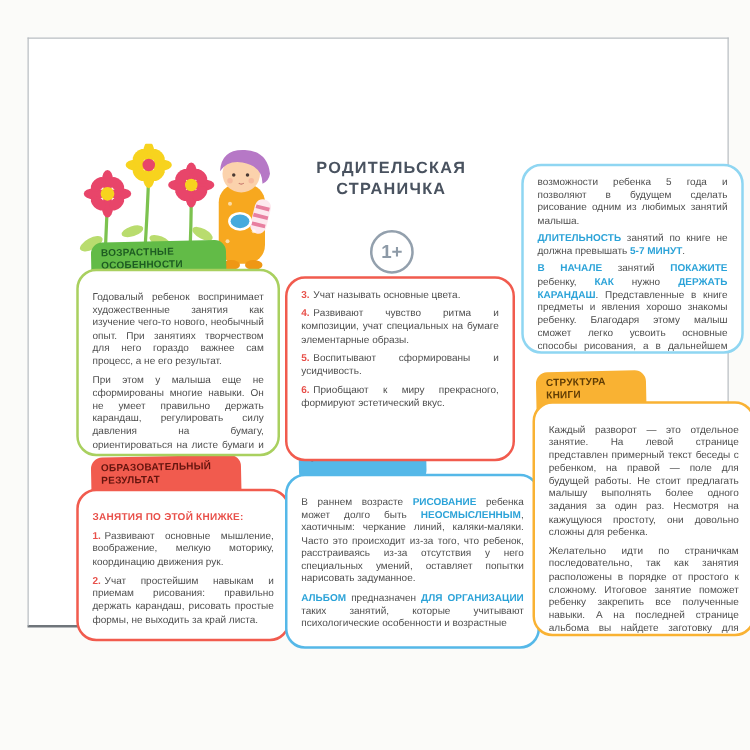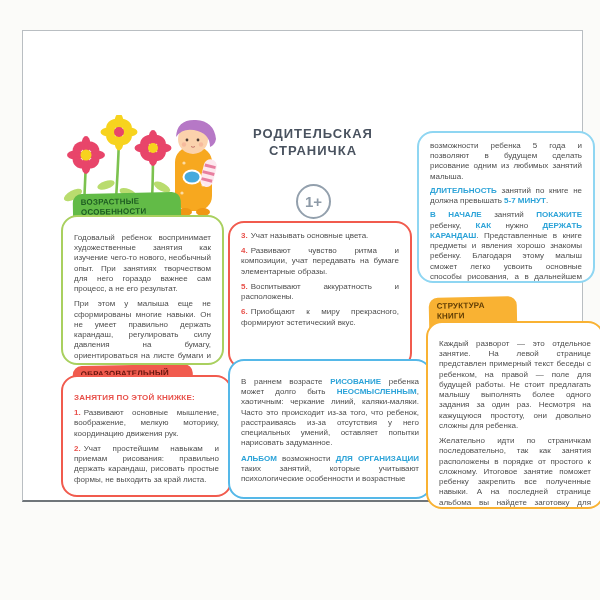--- a/index.html
+++ b/index.html
@@ -39,23 +39,23 @@
   .tab.blue{left:216px;top:316px;width:86px;background:var(--blue);color:#123a5e;}
   .tab.yellow{left:406px;top:266px;width:72px;background:var(--yellow);color:#5f3c04;}
   .box{
     position:absolute;z-index:2;box-sizing:border-box;background:#fff;
     border-radius:16px;border:2px solid;padding:8px 11px;
     font-size:8px;line-height:1.28;color:#4e4e4e;text-align:justify;overflow:hidden;
   }
   .box p{margin:0 0 5px;}
   .box p:last-child{margin-bottom:0;}
   .box.green-box{left:38px;top:184px;width:163px;height:150px;border-color:var(--green-border);padding-top:16px;}
-  .box.red-box{left:38px;top:344px;width:171px;height:122px;border-color:var(--red);padding-top:16px;}
+  .box.red-box{left:38px;top:360px;width:171px;height:122px;border-color:var(--red);padding-top:16px;}
   .box.list-box{left:205px;top:190px;width:184px;height:148px;border-color:var(--red);}
-  .box.blue-box{left:205px;top:328px;width:204px;height:140px;border-color:var(--blue);padding-top:16px;}
+  .box.blue-box{left:205px;top:348px;width:204px;height:140px;border-color:var(--blue);padding-top:16px;}
   .box.cyan-box{left:394px;top:100px;width:178px;height:152px;border-color:var(--cyan-border);}
   .box.cyan-box p{margin-bottom:4px;}
   .box.yellow-box{left:403px;top:290px;width:178px;height:188px;border-color:var(--yellow);padding-top:16px;}
   .num{color:var(--accent-red);font-weight:bold;margin-right:3px;}
   .red-heading{color:var(--accent-red);font-weight:bold;letter-spacing:.2px;}
   .hl-blue{color:var(--accent-blue);font-weight:bold;margin-top:30px;}
 </style>
 </head>
 <body>
 
@@ -151,29 +151,29 @@
 
     <div class="tab red">ОБРАЗОВАТЕЛЬНЫЙ РЕЗУЛЬТАТ</div>
     <div class="box red-box">
       <p class="red-heading">ЗАНЯТИЯ ПО ЭТОЙ КНИЖКЕ:</p>
       <p><span class="num">1.</span><span>Развивают основные мышление, воображение, мелкую моторику, координацию движения рук.</span></p>
       <p><span class="num">2.</span><span>Учат простейшим навыкам и приемам рисования: правильно держать карандаш, рисовать простые формы, не выходить за край листа.</span></p>
     </div>
 
     <div class="box list-box">
       <p><span class="num">3.</span><span>Учат называть основные цвета.</span></p>
-      <p><span class="num">4.</span><span>Развивают чувство ритма и композиции, учат передавать на бумаге элементарные образы.</span></p>
-      <p><span class="num">5.</span><span>Воспитывают аккуратность и расположены.</span></p>
+      <p><span class="num">4.</span><span>Развивают чувство ритма и композиции, учат специальных на бумаге элементарные образы.</span></p>
+      <p><span class="num">5.</span><span>Воспитывают сформированы и усидчивость.</span></p>
       <p><span class="num">6.</span><span>Приобщают к миру прекрасного, формируют эстетический вкус.</span></p>
     </div>
 
     <div class="tab blue">ОРГАНИЗАЦИЯ ЗАНЯТИЙ</div>
     <div class="box blue-box">
       <p><span>В раннем возрасте </span><span class="hl-blue">РИСОВАНИЕ</span><span> ребенка может долго быть </span><span class="hl-blue">НЕОСМЫСЛЕННЫМ</span><span>, хаотичным: черкание линий, каляки-маляки. Часто это происходит из-за того, что ребенок, расстраиваясь из-за отсутствия у него специальных умений, оставляет попытки нарисовать задуманное.</span></p>
-      <p><span class="hl-blue">АЛЬБОМ</span><span> возможности </span><span class="hl-blue">ДЛЯ ОРГАНИЗАЦИИ</span><span> таких занятий, которые учитывают психологические особенности и возрастные</span></p>
+      <p><span class="hl-blue">АЛЬБОМ</span><span> предназначен </span><span class="hl-blue">ДЛЯ ОРГАНИЗАЦИИ</span><span> таких занятий, которые учитывают психологические особенности и возрастные</span></p>
     </div>
 
     <div class="box cyan-box">
       <p><span>возможности ребенка 5 года и позволяют в будущем сделать рисование одним из любимых занятий малыша.</span></p>
       <p><span class="hl-blue">ДЛИТЕЛЬНОСТЬ</span><span> занятий по книге не должна превышать </span><span class="hl-blue">5-7 МИНУТ</span><span>.</span></p>
       <p><span class="hl-blue">В НАЧАЛЕ</span><span> занятий </span><span class="hl-blue">ПОКАЖИТЕ</span><span> ребенку, </span><span class="hl-blue">КАК</span><span> нужно </span><span class="hl-blue">ДЕРЖАТЬ КАРАНДАШ</span><span>. Представленные в книге предметы и явления хорошо знакомы ребенку. Благодаря этому малыш сможет легко усвоить основные способы рисования, а в дальнейшем уже сам придумывать сюжеты рисунков.</span></p>
     </div>
 
     <div class="tab yellow">СТРУКТУРА КНИГИ</div>
     <div class="box yellow-box">

